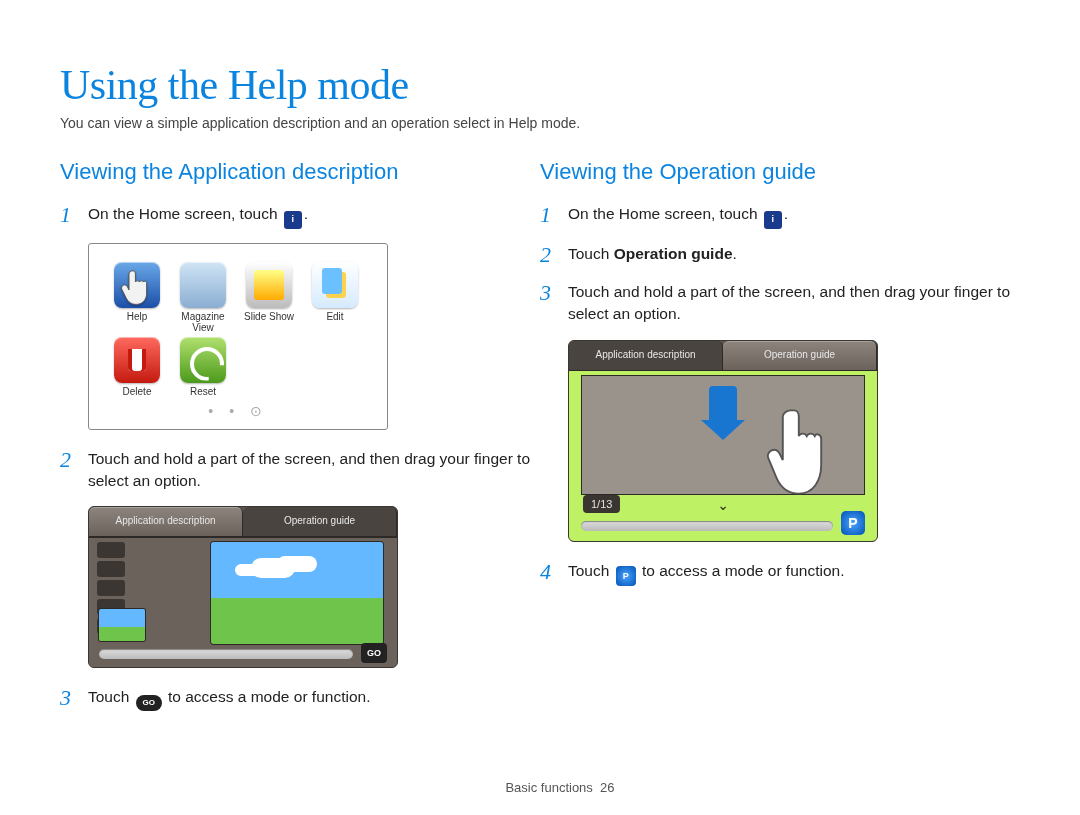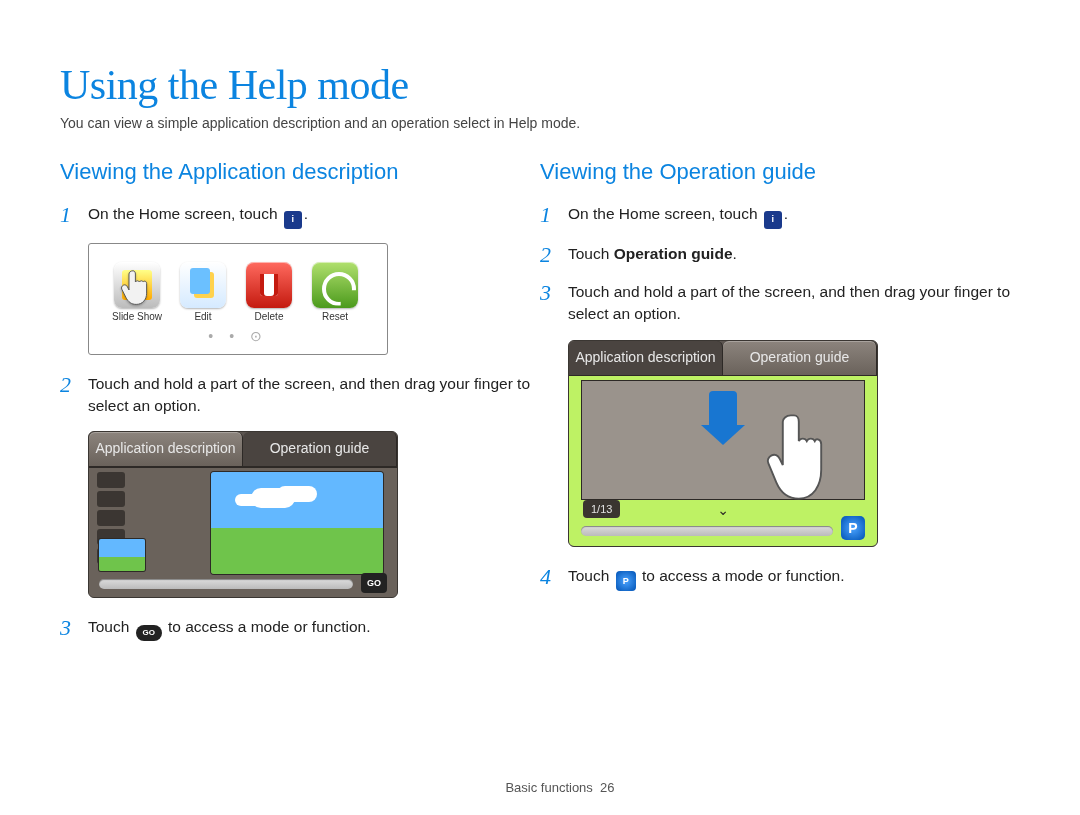--- a/index.html
+++ b/index.html
@@ -139,21 +139,21 @@
   .fig.cam {
     width: 310px;
     background: #5c5550;
     border: 1px solid #3a3632;
     padding: 0;
     border-radius: 6px;
     overflow: hidden;
   }
   .cam-tabs {
     display: flex;
-    font-size: 14px;
+    font-size: 10px;
   }
   .cam-tabs .tab {
     flex: 1;
     padding: 8px 6px 10px;
     background: #4a4440;
     color: #e8e8e8;
     text-align: center;
     border-right: 1px solid #2d2926;
     border-bottom: 1px solid #2d2926;
     border-top-left-radius: 6px;
@@ -276,20 +276,28 @@
     <div class="step">
       <div class="num">1</div>
       <div class="body">
         <span>On the Home screen, touch </span><span class="inline-icon">i</span><span>.</span>
       </div>
     </div>
 
     <div class="fig home" style="position:relative;">
       <div class="apps">
         <div class="app">
+          <div class="ic"></div>
+          <div>Help</div>
+        </div>
+        <div class="app">
+          <div class="ic mag"></div>
+          <div style="line-height:1.1;">Magazine View</div>
+        </div>
+        <div class="app">
           <div class="ic slide"></div>
           <div>Slide Show</div>
         </div>
         <div class="app">
           <div class="ic edit"></div>
           <div>Edit</div>
         </div>
         <div class="app">
           <div class="ic del"></div>
           <div>Delete</div>

